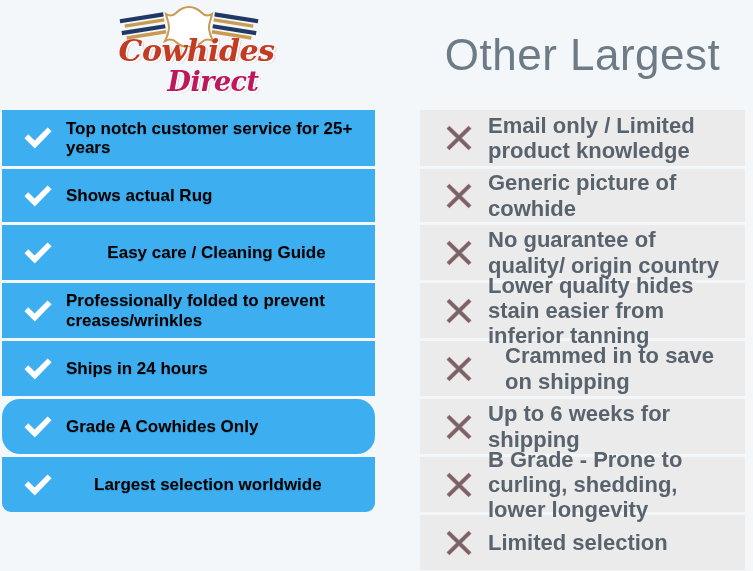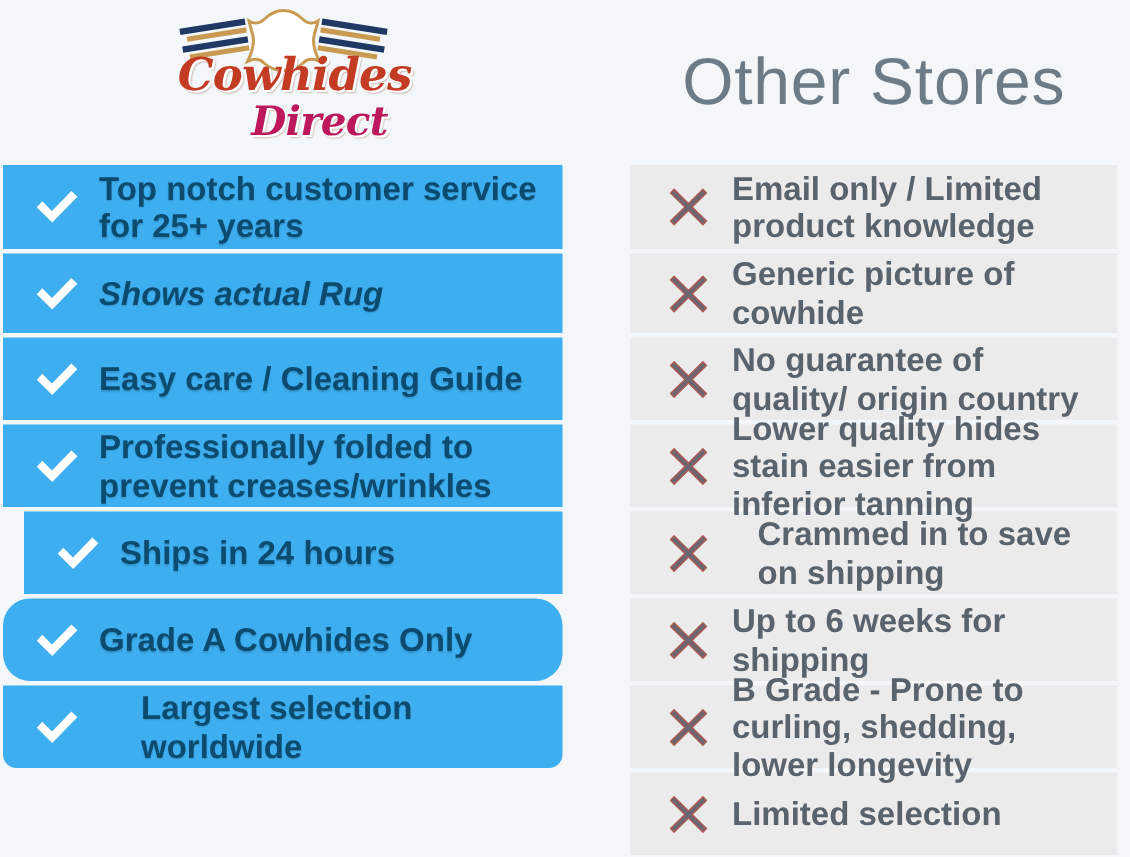--- a/index.html
+++ b/index.html
@@ -123,22 +123,22 @@
   }
 
   .row-label {
     flex: 1 1 auto;
     font-family: "Liberation Sans", sans-serif;
     font-weight: bold;
     line-height: 1.14;
   }
 
   .col-left .row-label {
-    color: #0c4a6e;
-    font-size: 22px;
+    color: #000000;
+    font-size: 17px;
     text-shadow: 0 1px 1px rgba(0,0,0,0.14);
     padding-left: 6px;
   }
 
   .col-right .row-label {
     color: #59636e;
     font-size: 22px;
     padding-left: 4px;
   }
 
@@ -221,59 +221,59 @@
                      C 50 10, 54 10, 57 7
                      C 60 4, 64 1, 70 1 Z" fill="#ffffff" stroke="#c89a52" stroke-width="2"></path>
           </svg>
         </div>
         <div class="logo-word-top">Cowhides</div>
         <div class="logo-word-bottom">Direct</div>
       </div>
     </div>
 
     <div class="other-cell">
-      <div class="other-title">Other Stores</div>
+      <div class="other-title">Other Largest</div>
     </div>
 
   </div>
 
   <div class="col col-left" id="col-pro">
       <div class="row row-pos" style="height: 56px;">
         <span class="icon-slot check-icon">
           <svg width="30" height="24" viewBox="0 0 30 24" xmlns="http://www.w3.org/2000/svg">
             <path d="M1.5 12.2 L5.2 8.2 L11.6 14.6 L24.6 1.4 L28.6 5.2 L11.8 22.4 Z" fill="#ffffff"></path>
           </svg>
         </span>
         <span class="row-label">Top notch customer service for 25+ years</span>
       </div>
-      <div class="row row-pos" style="height: 53px; font-style: italic;">
+      <div class="row row-pos" style="height: 53px;">
         <span class="icon-slot check-icon">
           <svg width="30" height="24" viewBox="0 0 30 24" xmlns="http://www.w3.org/2000/svg">
             <path d="M1.5 12.2 L5.2 8.2 L11.6 14.6 L24.6 1.4 L28.6 5.2 L11.8 22.4 Z" fill="#ffffff"></path>
           </svg>
         </span>
         <span class="row-label">Shows actual Rug</span>
       </div>
+      <div class="row row-pos" style="height: 55px; text-align: center;">
+        <span class="icon-slot check-icon">
+          <svg width="30" height="24" viewBox="0 0 30 24" xmlns="http://www.w3.org/2000/svg">
+            <path d="M1.5 12.2 L5.2 8.2 L11.6 14.6 L24.6 1.4 L28.6 5.2 L11.8 22.4 Z" fill="#ffffff"></path>
+          </svg>
+        </span>
+        <span class="row-label">Easy care / Cleaning Guide</span>
+      </div>
       <div class="row row-pos" style="height: 55px;">
         <span class="icon-slot check-icon">
           <svg width="30" height="24" viewBox="0 0 30 24" xmlns="http://www.w3.org/2000/svg">
             <path d="M1.5 12.2 L5.2 8.2 L11.6 14.6 L24.6 1.4 L28.6 5.2 L11.8 22.4 Z" fill="#ffffff"></path>
           </svg>
         </span>
-        <span class="row-label">Easy care / Cleaning Guide</span>
+        <span class="row-label">Professionally folded to prevent creases/wrinkles</span>
       </div>
       <div class="row row-pos" style="height: 55px;">
-        <span class="icon-slot check-icon">
-          <svg width="30" height="24" viewBox="0 0 30 24" xmlns="http://www.w3.org/2000/svg">
-            <path d="M1.5 12.2 L5.2 8.2 L11.6 14.6 L24.6 1.4 L28.6 5.2 L11.8 22.4 Z" fill="#ffffff"></path>
-          </svg>
-        </span>
-        <span class="row-label">Professionally folded to prevent creases/wrinkles</span>
-      </div>
-      <div class="row row-pos" style="height: 55px; margin-left: 14px;">
         <span class="icon-slot check-icon">
           <svg width="30" height="24" viewBox="0 0 30 24" xmlns="http://www.w3.org/2000/svg">
             <path d="M1.5 12.2 L5.2 8.2 L11.6 14.6 L24.6 1.4 L28.6 5.2 L11.8 22.4 Z" fill="#ffffff"></path>
           </svg>
         </span>
         <span class="row-label">Ships in 24 hours</span>
       </div>
       <div class="row row-pos" style="height: 55px; border-radius: 18px;">
         <span class="icon-slot check-icon">
           <svg width="30" height="24" viewBox="0 0 30 24" xmlns="http://www.w3.org/2000/svg">

